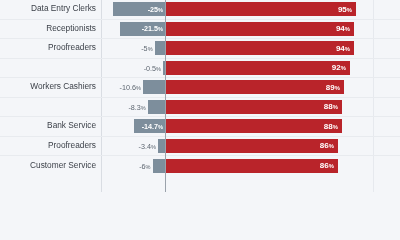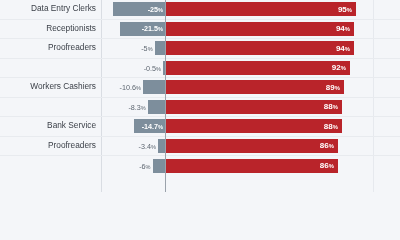--- a/index.html
+++ b/index.html
@@ -158,20 +158,21 @@
       </div>
       <div class="row">
         <div class="row-label">Proofreaders</div>
         <div class="neg-out" style="right: 244.072px;">-3.4<span class="pct">%</span></div>
         <div class="bar-neg" style="width: 7.072px; background: rgb(125, 142, 156);"></div>
         <div class="bar-pos" style="width: 172.86px; background: rgb(185, 36, 42);">
           <span class="vlabel">86<span class="pct">%</span></span>
         </div>
       </div>
       <div class="row">
+        <div class="row-label">Customer Service</div>
         <div class="neg-out" style="right: 249.48px;">-6<span class="pct">%</span></div>
         <div class="bar-neg" style="width: 12.48px; background: rgb(125, 142, 156);"></div>
         <div class="bar-pos" style="width: 172.86px; background: rgb(185, 36, 42);">
           <span class="vlabel">86<span class="pct">%</span></span>
         </div>
       </div>
     </div>
 
   <div class="zero-line"></div>
 </div>

